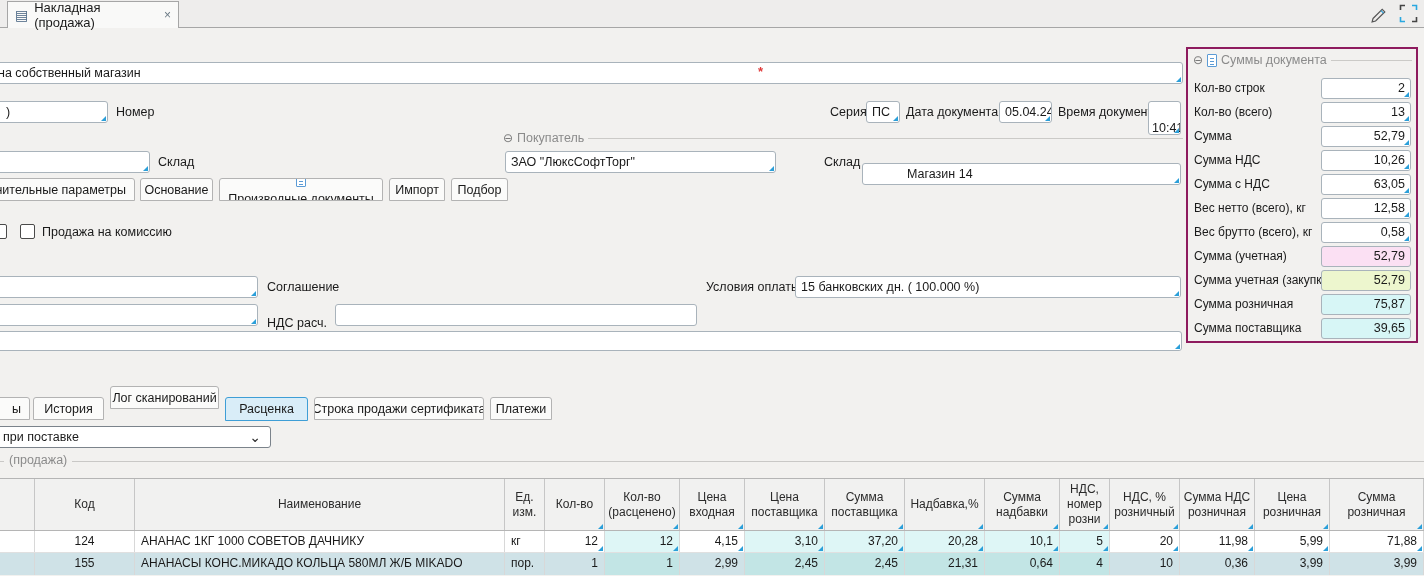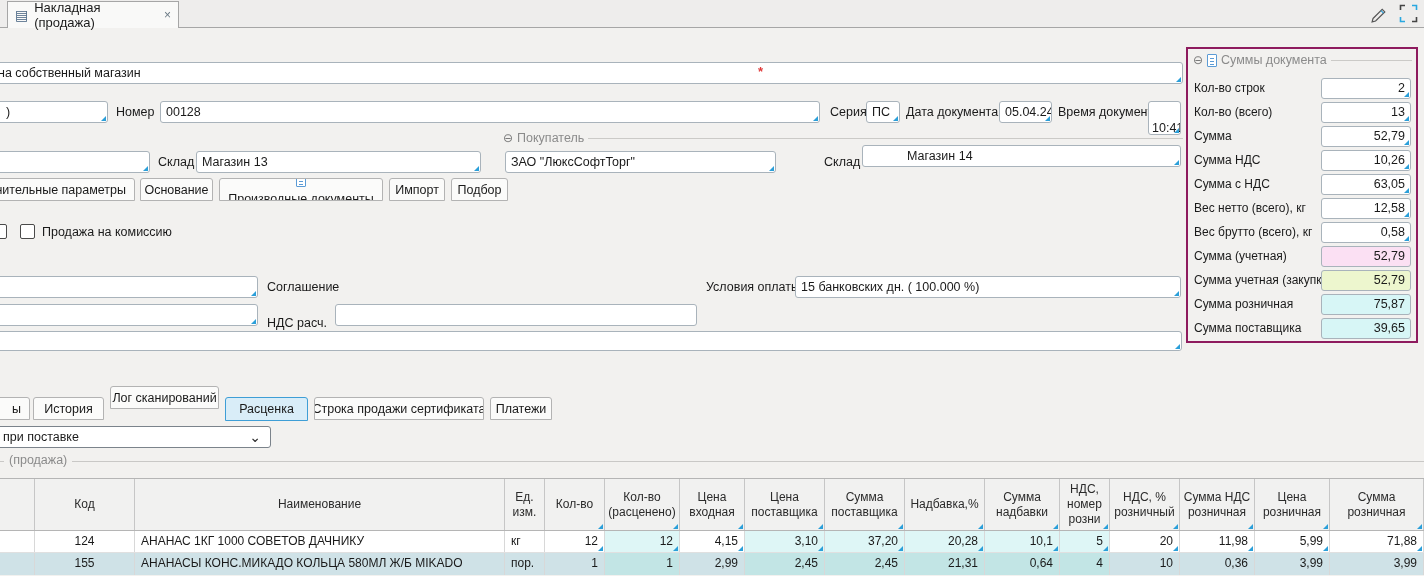--- a/index.html
+++ b/index.html
@@ -109,40 +109,38 @@
         </svg>
       </span>
     </div>
   </div>
 
   <div class="inp tri" style="left:-15px; top:62px; width:1198px; padding-left:12px;">на собственный магазин</div>
   <span class="req" style="left:758px; top:64px;">*</span>
 
   <div class="inp tri" style="left:-15px; top:101px; width:123px; padding-left:20px;">)</div>
   <span class="lbl" style="left:116px; top:101px;">Номер</span>
-  <div class="inp tri" style="left:160px; top:101px; width:660px;">00128</div>
   <span class="lbl" style="left:830px; top:101px;">Серия</span>
   <div class="inp tri" style="left:866px; top:101px; width:34px;">ПС</div>
   <span class="lbl" style="left:906px; top:101px;">Дата документа</span>
   <div class="inp tri" style="left:999px; top:101px; width:53px;">05.04.24</div>
   <span class="lbl" style="left:1058px; top:101px;">Время документа</span>
   <div class="inp tri" style="left:1148px; top:101px; width:33px; padding:16px 3px;">10:41</div>
 
   <div class="ghead-line" style="left:503px; top:130px; width:680px;">
     <span class="minus">⊖</span>
     <span>Покупатель</span>
     <span class="rule"></span>
   </div>
 
   <div class="inp tri" style="left:-15px; top:151px; width:165px;"></div>
   <span class="lbl" style="left:158px; top:151px;">Склад</span>
-  <div class="inp tri" style="left:196px; top:151px; width:285px;">Магазин 13</div>
   <div class="inp tri" style="left:505px; top:151px; width:271px;">ЗАО "ЛюксСофтТорг"</div>
   <span class="lbl" style="left:824px; top:151px;">Склад</span>
-  <div class="inp tri" style="left:862px; top:145px; width:319px;padding-left:44px;">Магазин 14</div>
+  <div class="inp tri" style="left:862px; top:163px; width:319px;padding-left:44px;">Магазин 14</div>
 
   <div class="tab cut" style="left:-30px; top:178px; width:165px;">
     <span>олнительные параметры</span>
     </div>
   <div class="tab" style="left:140px; top:178px; width:73px;">
     <span>Основание</span>
     </div>
   <div class="tab" style="left:219px; top:178px; width:164px;flex-direction:column;">
     <span class="docico"></span>
     <span>Производные документы</span>

